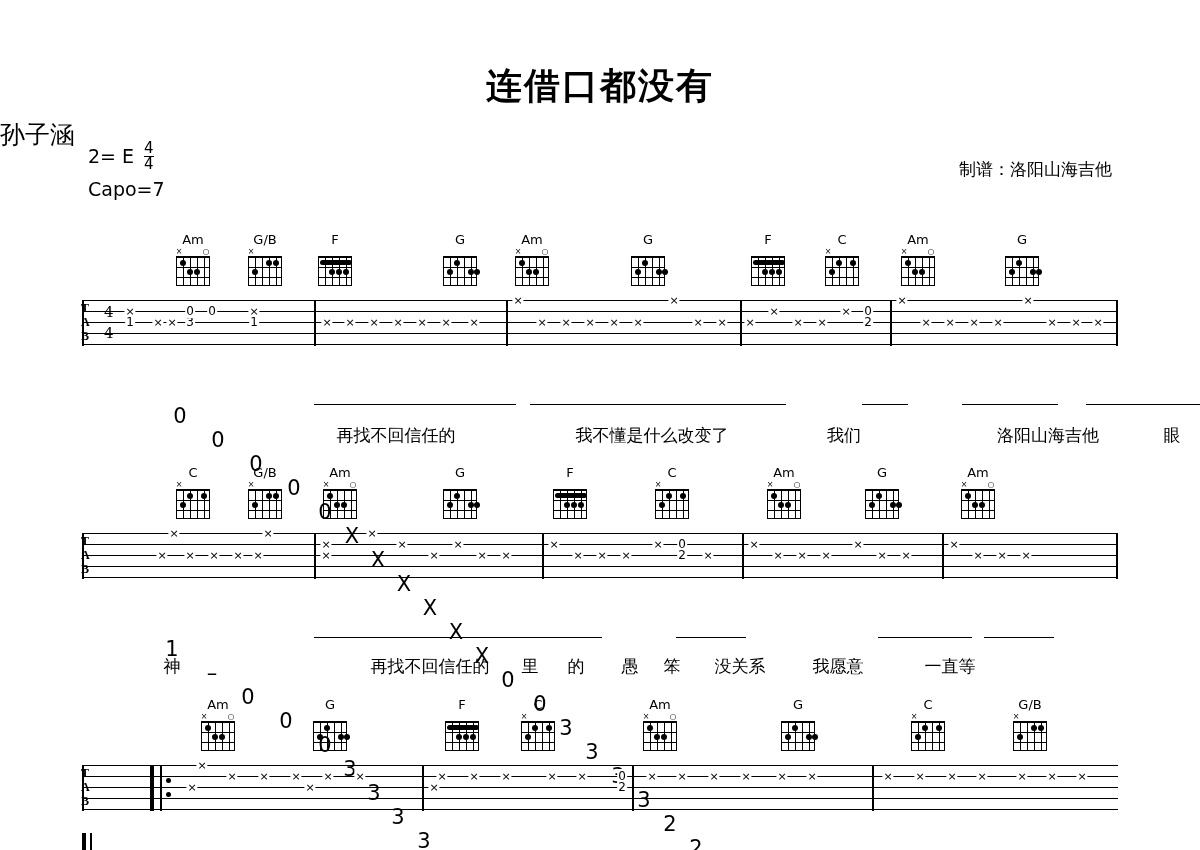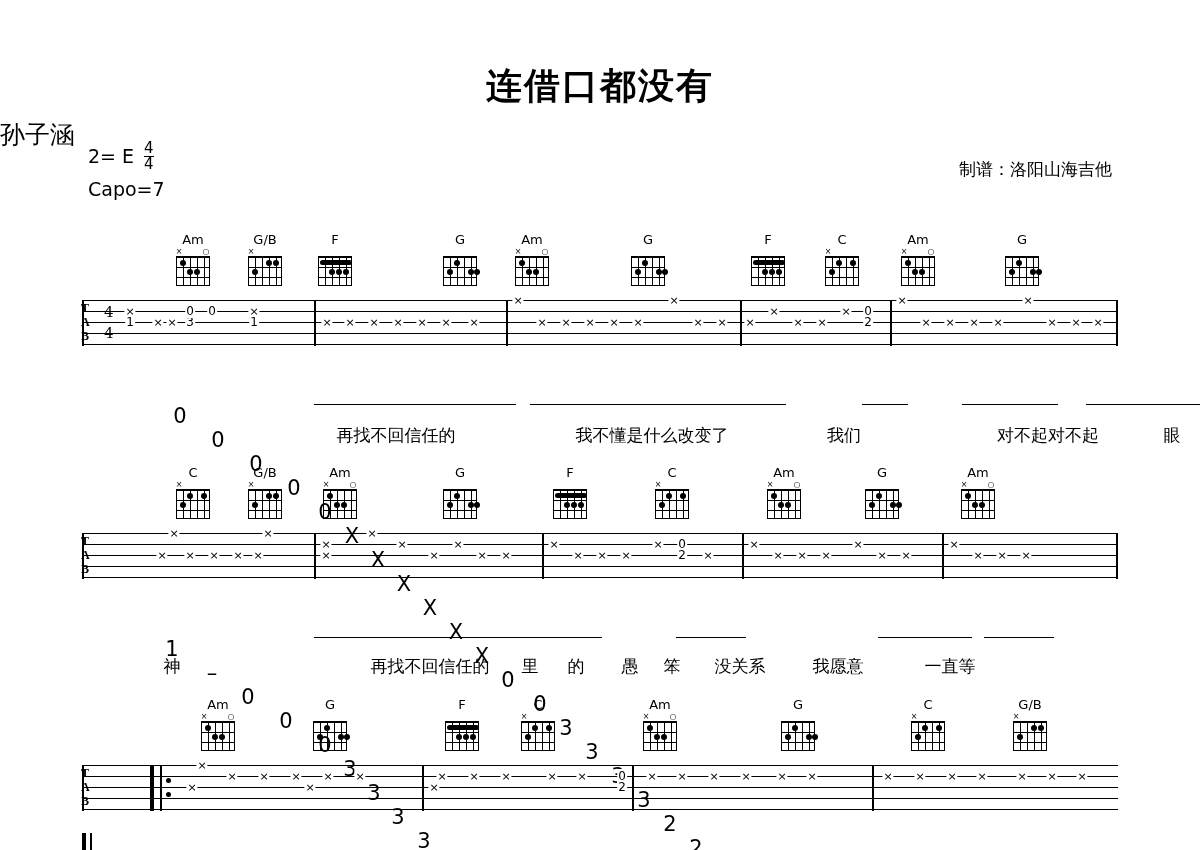--- a/index.html
+++ b/index.html
@@ -552,21 +552,21 @@
     <div class="underline1" style="left:314px; top:404px; width:202px"></div>
     <div class="underline1" style="left:530px; top:404px; width:256px"></div>
     <div class="underline1" style="left:862px; top:404px; width:46px"></div>
     <div class="underline1" style="left:962px; top:404px; width:96px"></div>
     <div class="underline1" style="left:1086px; top:404px; width:116px"></div>
 
     <div class="lyricline" style="top:424px">
       <span class="l" style="left:396px">再找不回信任的</span>
       <span class="l" style="left:652px">我不懂是什么改变了</span>
       <span class="l" style="left:844px">我们</span>
-      <span class="l" style="left:1048px">对不起对不起</span>
+      <span class="l" style="left:1048px">洛阳山海吉他</span>
       <span class="l" style="left:1172px">眼</span>
     </div>
   </div>
 
   <div class="system" style="top:0">
 
     <div class="chord" style="left:170px; top:466px;">
       <div class="cname">C</div>
       <div class="marks">
         <span style="left:3px;">×</span>

